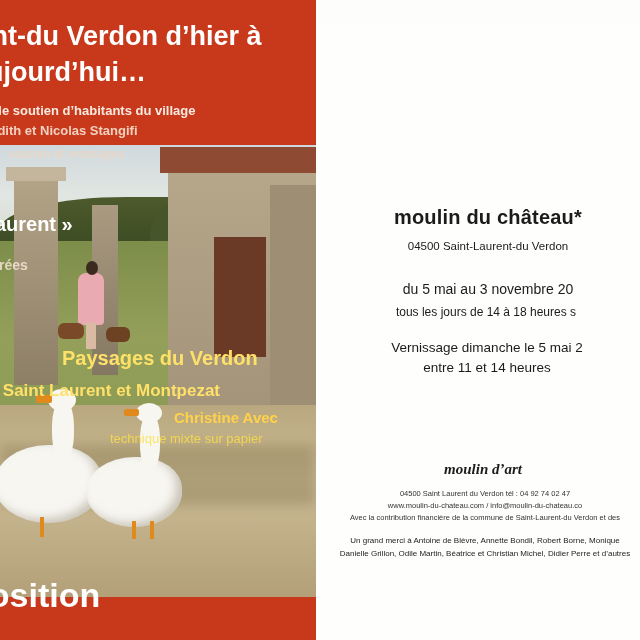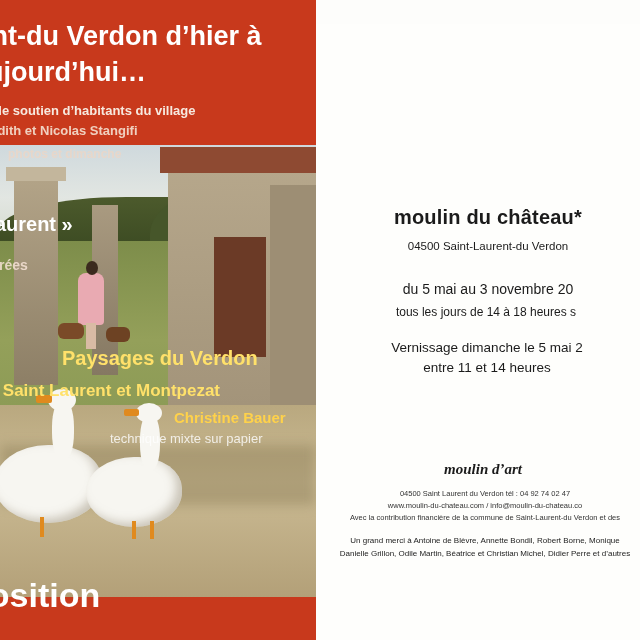--- a/index.html
+++ b/index.html
@@ -235,21 +235,21 @@
   }
   #p-author {
     left: 174px; top: 410px;
     font-size: 15px;
     color: #ffd24a;
   }
   #p-technique {
     left: 110px; top: 432px;
     font-size: 13px;
     font-weight: normal;
-    color: #ffffff;
+    color: #fde047;
     opacity: .8;
   }
   #p-exposition {
     left: -32px; top: 578px;
     font-size: 34px;
     color: #ffffff;
   }
 
   
   #card {
@@ -368,26 +368,26 @@
       <div class="goose-head" style="left:136px; top:258px; width:26px; height:20px;"></div>
       <div class="goose-beak" style="left:124px; top:264px; width:15px; height:7px;"></div>
       <div class="goose-leg" style="left:132px; top:376px; height:18px;"></div>
       <div class="goose-leg" style="left:150px; top:376px; height:18px;"></div>
     </div>
 
     <div class="p-text" id="p-title1">rent-du Verdon d’hier à</div>
     <div class="p-text" id="p-title2">aujourd’hui…</div>
     <div class="p-text" id="p-sub1">ion et le soutien d’habitants du village</div>
     <div class="p-text" id="p-sub2">ion, Edith et Nicolas Stangifi</div>
-    <div class="p-text" id="p-sub3">photos et dimanche</div>
+    <div class="p-text" id="p-sub3">soutien et montages</div>
     <div class="p-text" id="p-quote">– Laurent »</div>
     <div class="p-text" id="p-colorees">olorées</div>
     <div class="p-text" id="p-paysages">Paysages du Verdon</div>
     <div class="p-text" id="p-entre">re Saint Laurent et Montpezat</div>
-    <div class="p-text" id="p-author">Christine Bauer</div>
+    <div class="p-text" id="p-author">Christine Avec</div>
     <div class="p-text" id="p-technique">technique mixte sur papier</div>
     <div class="p-text" id="p-exposition">position</div>
   </div>
 
   <div id="card">
     <div id="moulin-title">moulin du château*</div>
     <div id="moulin-addr">04500 Saint-Laurent-du Verdon</div>
     <div id="dates">du 5 mai au 3 novembre 20</div>
     <div id="hours">tous les jours de 14 à 18 heures s</div>
     <div id="vern1">Vernissage dimanche le 5 mai 2</div>

